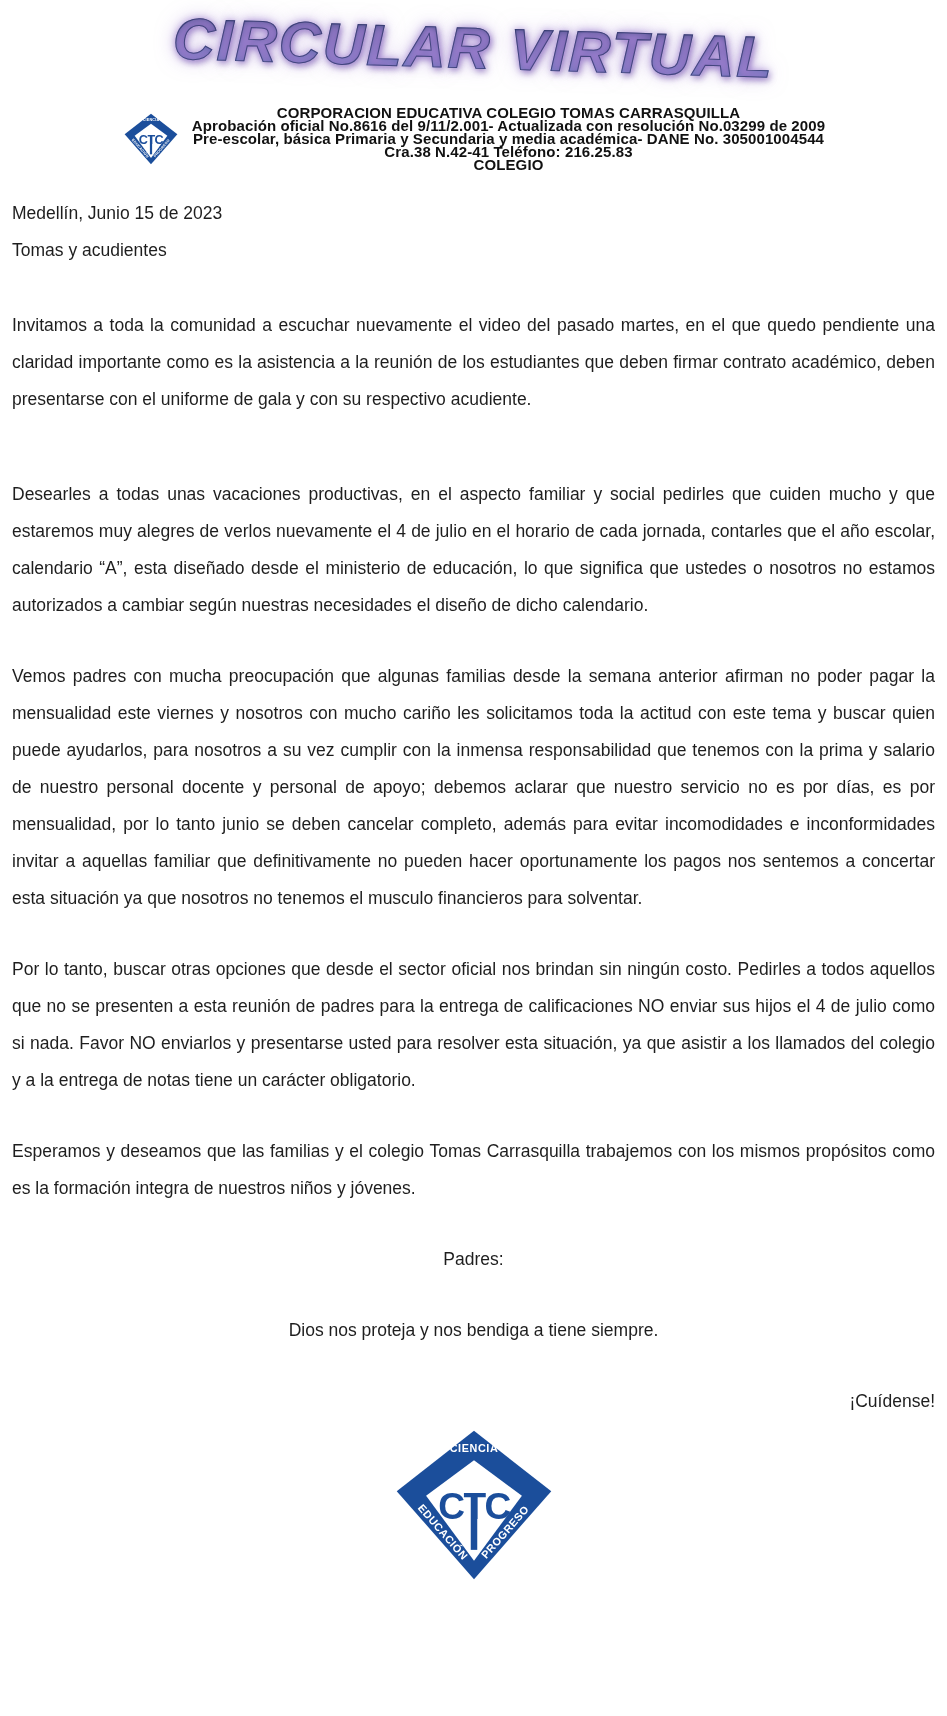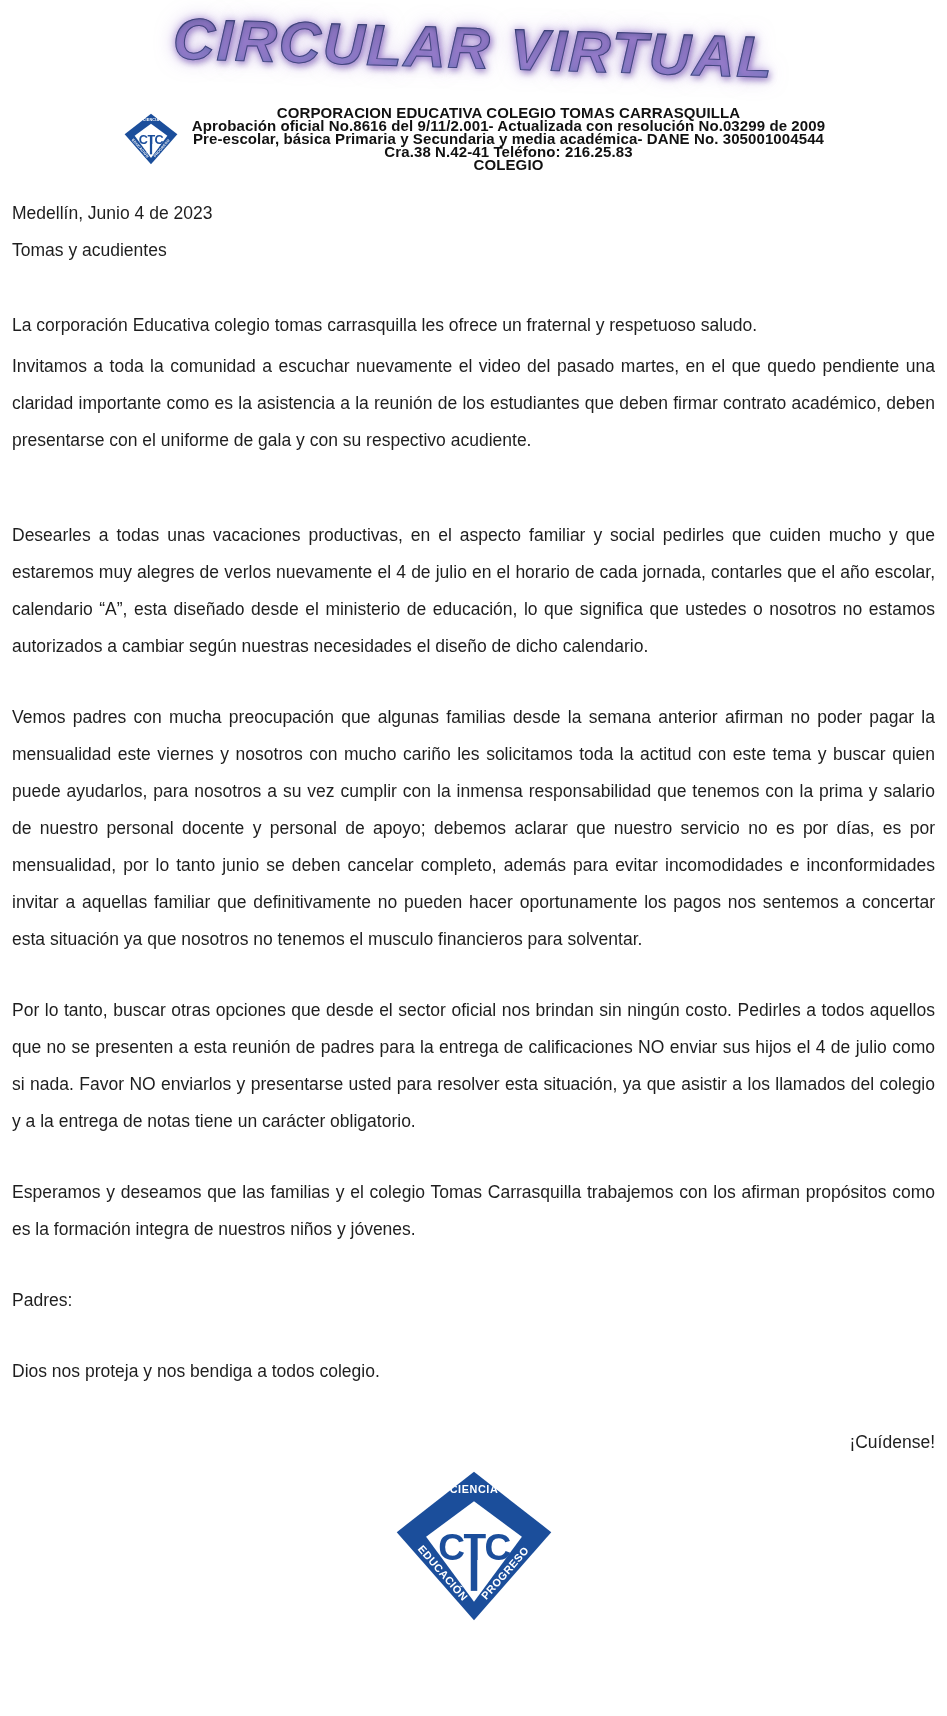--- a/index.html
+++ b/index.html
@@ -64,21 +64,21 @@
     font-size: 17.5px;
     line-height: 37px;
     text-align: justify;
     color: #1e1e1e;
   }
   .letter p { margin: 0 0 34px; }
   p.date-line   { text-align: left; margin: 0; }
   p.salutation  { text-align: left; margin: 0 0 38px; }
   p.para-lead   { margin: 0; }          
   p.para-gap-lg { margin: 4px 0 58px; }   
-  p.one-liner   { text-align: left; }
+  p.one-liner   { text-align: center; }
   p.closing     { text-align: right; margin: 8px 0 6px; }
 
   .footer-logo-wrap { text-align: center; padding-bottom: 10px; }
   .footer-logo-wrap .ctc-logo { display: inline-block; }
 </style>
 </head>
 <body>
 
 <div class="page">
 
@@ -99,31 +99,30 @@
     <div class="school-lines">
       <div>CORPORACION EDUCATIVA COLEGIO TOMAS CARRASQUILLA</div>
       <div>Aprobación oficial No.8616 del 9/11/2.001- Actualizada con resolución No.03299 de 2009</div>
       <div>Pre-escolar, básica Primaria y Secundaria y media académica- DANE No. 305001004544</div>
       <div>Cra.38 N.42-41 Teléfono: 216.25.83</div>
       <div>COLEGIO</div>
     </div>
   </div>
 
   <div class="letter">
-    <p class="date-line">Medellín, Junio 4 de 2023</p>
+    <p class="date-line">Medellín, Junio 15 de 2023</p>
     <p class="salutation">Tomas y acudientes</p>
 
-    <p class="para-lead">La corporación Educativa colegio tomas carrasquilla les ofrece un fraternal y respetuoso saludo.</p>
     <p class="para-gap-lg">Invitamos a toda la comunidad a escuchar nuevamente el video del pasado martes, en el que quedo pendiente una claridad importante como es la asistencia a la reunión de los estudiantes que deben firmar contrato académico, deben presentarse con el uniforme de gala y con su respectivo acudiente.</p>
     <p>Desearles a todas unas vacaciones productivas, en el aspecto familiar y social pedirles que cuiden mucho y que estaremos muy alegres de verlos nuevamente el 4 de julio en el horario de cada jornada, contarles que el año escolar, calendario “A”, esta diseñado desde el ministerio de educación, lo que significa que ustedes o nosotros no estamos autorizados a cambiar según nuestras necesidades el diseño de dicho calendario.</p>
     <p>Vemos padres con mucha preocupación que algunas familias desde la semana anterior afirman no poder pagar la mensualidad este viernes y nosotros con mucho cariño les solicitamos toda la actitud con este tema y buscar quien puede ayudarlos, para nosotros a su vez cumplir con la inmensa responsabilidad que tenemos con la prima y salario de nuestro personal docente y personal de apoyo; debemos aclarar que nuestro servicio no es por días, es por mensualidad, por lo tanto junio se deben cancelar completo, además para evitar incomodidades e inconformidades invitar a aquellas familiar que definitivamente no pueden hacer oportunamente los pagos nos sentemos a concertar esta situación ya que nosotros no tenemos el musculo financieros para solventar.</p>
     <p>Por lo tanto, buscar otras opciones que desde el sector oficial nos brindan sin ningún costo. Pedirles a todos aquellos que no se presenten a esta reunión de padres para la entrega de calificaciones NO enviar sus hijos el 4 de julio como si nada.  Favor NO enviarlos y presentarse usted para resolver esta situación, ya que asistir a los llamados del colegio y a la entrega de notas tiene un carácter obligatorio.</p>
-    <p>Esperamos y deseamos que las familias y el colegio Tomas Carrasquilla trabajemos con los afirman propósitos como es la formación integra de nuestros niños y jóvenes.</p>
+    <p>Esperamos y deseamos que las familias y el colegio Tomas Carrasquilla trabajemos con los mismos propósitos como es la formación integra de nuestros niños y jóvenes.</p>
     <p class="one-liner">Padres:</p>
-    <p class="one-liner">Dios nos proteja y nos bendiga a todos colegio.</p>
+    <p class="one-liner">Dios nos proteja y nos bendiga a tiene siempre.</p>
 
     <p class="closing">¡Cuídense!</p>
   </div>
 
   <div class="footer-logo-wrap">
     <svg class="ctc-logo logo-large" viewBox="0 0 110 100" aria-hidden="true">
       <polygon points="55,3 105,42 55,99 5,42" fill="#1b4e9b"></polygon>
       <polygon points="55,22 86,45 55,87 24,45" fill="#ffffff"></polygon>
       <text class="lg-top" x="55" y="17" text-anchor="middle">CIENCIA</text>
       <text class="lg-side" text-anchor="middle" transform="translate(33,70) rotate(49)">EDUCACIÓN</text>

